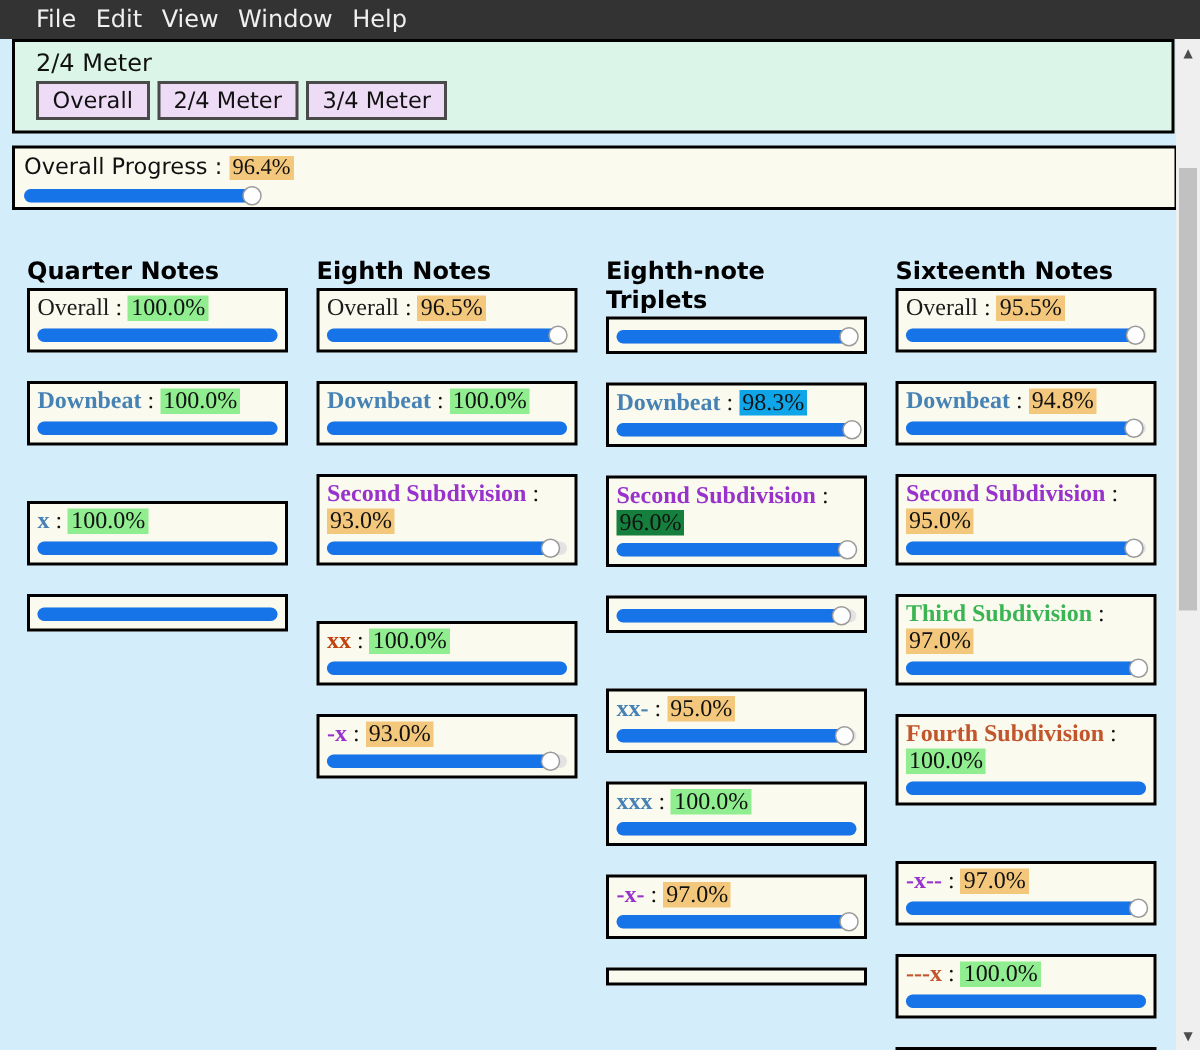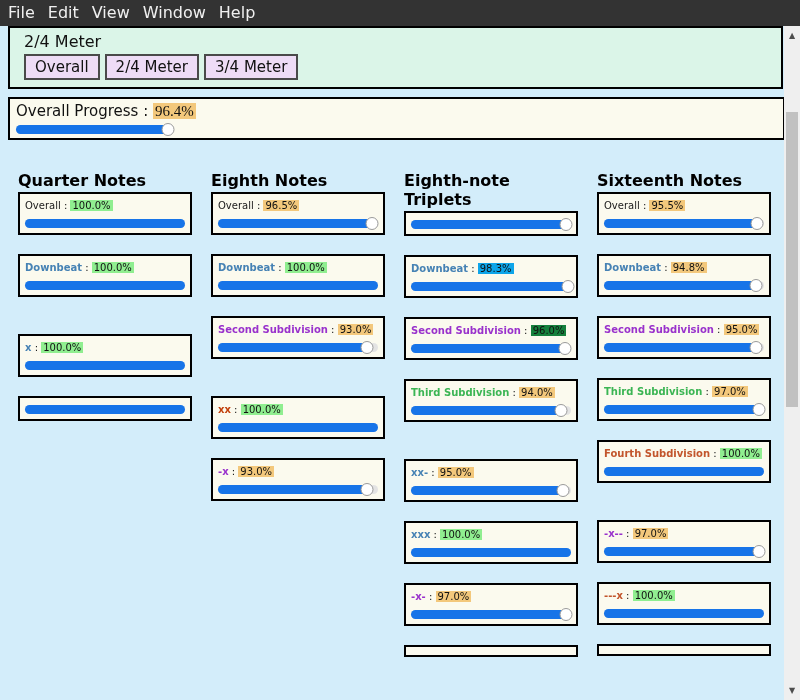--- a/index.html
+++ b/index.html
@@ -11,21 +11,21 @@
     position: relative;
   }
   * { box-sizing: border-box; }
 
   
   .menubar {
     position: absolute; left: 0; top: 0;
     width: 800px; height: 26px;
     background: #333333;
     display: flex; align-items: center;
-    gap: 13px; padding-left: 8px;
+    gap: 13px; padding-left: 24px;
   }
   .menu-item { color: #f0f0f0; font-size: 16px; line-height: 26px; cursor: default; }
 
   
   .header-panel {
     position: absolute; left: 8px; top: 26px;
     width: 775px; height: 63px;
     background: #dbf5e8;
     border: 2px solid #000;
     padding: 3px 0 0 14px;
@@ -83,21 +83,21 @@
   }
   .card {
     width: 174px;
     background: #fbfaee;
     border: 2px solid #000;
     padding: 3px 5px 5px 5px;
     margin-top: 19px;
   }
   .col-title + .card { margin-top: 0; }
   .card.group-start { margin-top: 37px; }
-  .card-text { font-size: 10px; line-height: 18px; color: #111; }
+  .card-text { font-size: 16px; line-height: 18px; color: #111; font-family: Liberation Serif, serif; }
   .card-label.b { font-weight: bold; }
   .card-value { padding: 0 2px; }
   .card .bar { width: 160px; }
   .val-hl { padding: 0 2px; }
 
   
   .scrollbar {
     position: absolute; right: 0; top: 26px;
     width: 16px; height: 674px;
     background: #efefef;
@@ -223,21 +223,20 @@
         </div>
       </div>
       <div class="card">
         <div class="card-text"><span class="card-label b" style="color: rgb(153, 50, 204);">Second Subdivision</span><span class="card-sep">&nbsp;: </span><span class="card-value" style="background: #15803d;">96.0%</span></div>
         <div class="bar">
           <div class="bar-fill" style="width: 96%;"></div>
           <div class="bar-handle" style="left: 96%;"></div>
         </div>
       </div>
       <div class="card">
-        <div class="card-text"><span class="card-label b" style="color: rgb(59, 181, 84);">Third Subdivision</span><span class="card-sep">&nbsp;: </span><span class="card-value" style="background: rgb(243, 200, 124);">94.0%</span></div>
         <div class="bar">
           <div class="bar-fill" style="width: 94%;"></div>
           <div class="bar-handle" style="left: 94%;"></div>
         </div>
       </div>
       <div class="card group-start">
         <div class="card-text"><span class="card-label b" style="color: rgb(70, 130, 180);">xx-</span><span class="card-sep">&nbsp;: </span><span class="card-value" style="background: rgb(243, 200, 124);">95.0%</span></div>
         <div class="bar">
           <div class="bar-fill" style="width: 95%;"></div>
           <div class="bar-handle" style="left: 95%;"></div>

